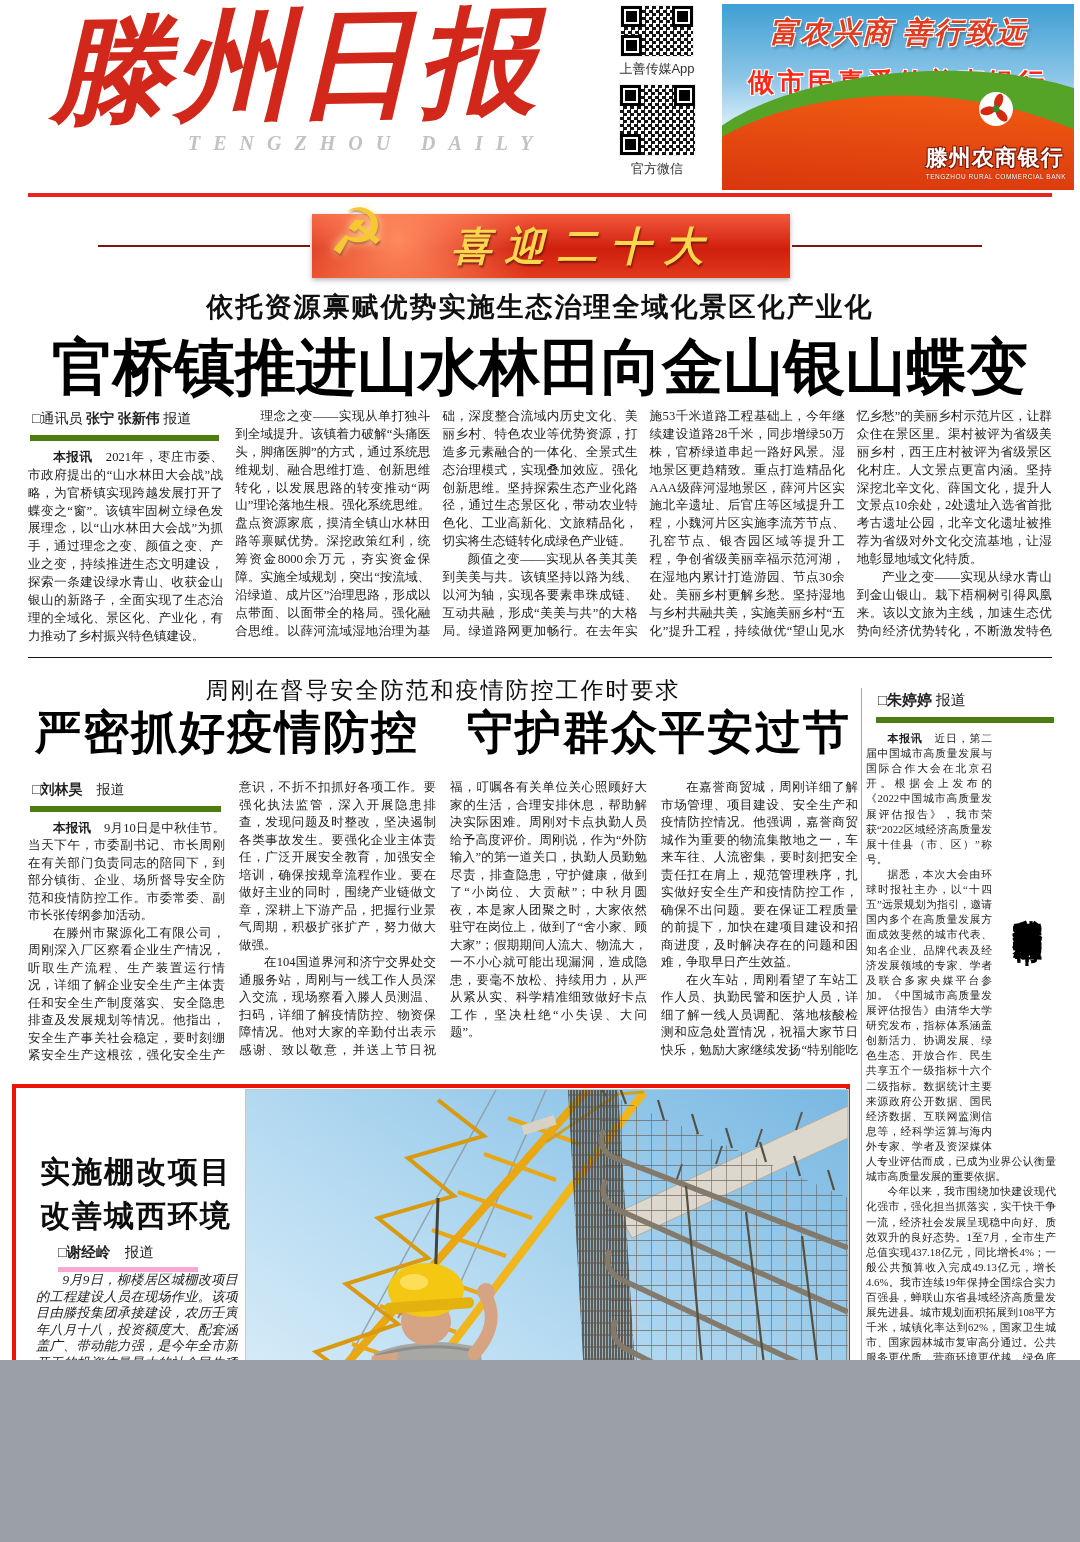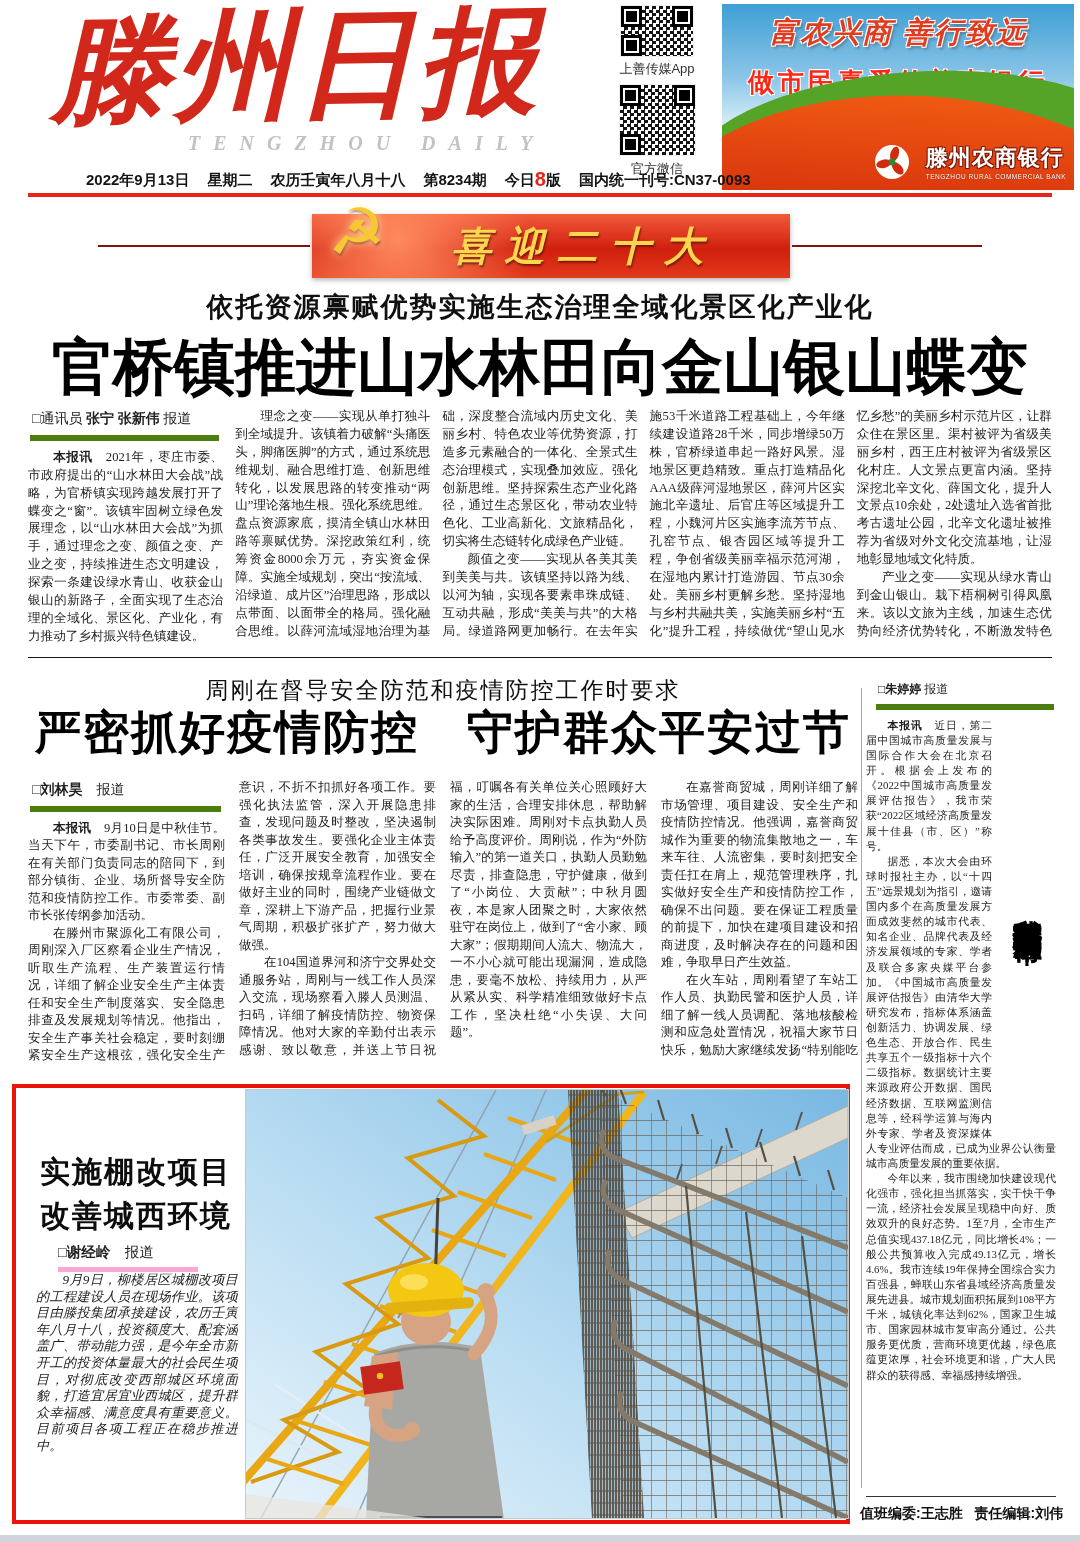--- a/index.html
+++ b/index.html
@@ -1,16 +1,16 @@
 <!DOCTYPE html>
 <html><head>
 <meta charset="utf-8">
 <style>
   html,body{margin:0;padding:0;background:#9aa0a6;}
-  .page{position:relative;width:1080px;height:1542px;background:#ffffff;overflow:hidden;
+  .page{position:relative;width:1080px;height:1360px;background:#ffffff;overflow:hidden;
         font-family:"Liberation Serif","DejaVu Serif",serif;margin:0 auto;}
   [data-interactable]{box-sizing:border-box;}
 
   
   .brand{position:absolute;left:52px;top:-14px;width:540px;height:160px;
          font-family:"DejaVu Serif",serif;font-style:italic;font-weight:900;
          font-size:118px;line-height:156px;color:#d2281c;letter-spacing:4px;white-space:nowrap;
          transform:rotate(-1deg);}
   .brand-en{position:absolute;left:188px;top:132px;color:#c3c1c1;font-size:20px;
             font-style:italic;font-weight:700;letter-spacing:13px;font-family:"Liberation Serif",serif;}
@@ -39,21 +39,21 @@
             color:#e23c20;letter-spacing:2px;white-space:nowrap;
             text-shadow:1px 1px 0 #fff,-1px -1px 0 #fff,1px -1px 0 #fff,-1px 1px 0 #fff,2px 3px 3px rgba(60,20,0,.35);}
   .ad-line2{margin-top:12px;text-align:center;font-family:"Liberation Sans",sans-serif;
             font-size:26px;font-weight:900;color:#ff2716;letter-spacing:4px;white-space:nowrap;
             text-shadow:1px 1px 0 #fff,-1px -1px 0 #fff,1px -1px 0 #fff,-1px 1px 0 #fff;}
   .hill-green{position:absolute;bottom:26px;left:-40px;width:460px;height:92px;background:#55a427;
               border-radius:50% 50% 0 0/100% 100% 0 0;transform:rotate(-4deg);}
   .hill-orange{position:absolute;bottom:-46px;left:-60px;width:520px;height:140px;
                background:linear-gradient(180deg,#ef5a12,#d22a0c);
                border-radius:50% 50% 0 0/100% 100% 0 0;transform:rotate(3deg);}
-  .bankrow{position:absolute;bottom:10px;right:8px;display:flex;align-items:center;gap:16px;}
+  .bankrow{position:absolute;bottom:10px;right:8px;display:flex;align-items:center;gap:16px;flex-direction:column;}
   .banklogo{width:36px;height:36px;}
   .bankname{font-family:"Liberation Sans",sans-serif;font-size:22px;font-weight:900;color:#fff;
             letter-spacing:1px;white-space:nowrap;
             text-shadow:1px 1px 0 #7a1a08,-1px -1px 0 #7a1a08,1px -1px 0 #7a1a08,-1px 1px 0 #7a1a08;}
   .banken{font-size:6.5px;color:#fff;letter-spacing:.5px;font-family:"Liberation Sans",sans-serif;
           text-shadow:0 0 1px #7a1a08;}
 
   
   .banner-wrap{position:absolute;left:0;top:214px;width:1080px;height:72px;}
   .side-line{position:absolute;top:31px;height:2px;background:#7d150d;}
@@ -100,21 +100,21 @@
            text-align:justify;color:#1d1d1d;overflow:hidden;}
 
   
   .vline{position:absolute;left:861px;top:688px;width:1px;height:800px;background:#a9a9a9;}
   .s3{position:absolute;left:866px;top:678px;width:190px;height:812px;overflow:hidden;
       font-size:10.8px;line-height:1.4;text-align:justify;color:#1d1d1d;}
   .s3-vert{float:right;width:56px;height:452px;margin:0 0 10px 8px;
            writing-mode:vertical-rl;text-orientation:upright;
            font-family:"Liberation Sans",sans-serif;font-size:29px;font-weight:900;
            color:#000;letter-spacing:1px;line-height:56px;text-align:center;}
-  .s3 .byline{font-size:12px;margin:2px 2px 8px 10px;}
+  .s3 .byline{font-size:15px;margin:10px 2px 8px 10px;}
   .s3 p{margin:0;text-indent:2em;}
   .s3 p b{font-family:"Liberation Sans",sans-serif;}
   .s3-footrule{position:absolute;left:866px;top:1496px;width:190px;height:1px;background:#333;}
   .s3-footer{position:absolute;left:856px;top:1505px;width:210px;text-align:center;
              font-family:"Liberation Sans",sans-serif;font-size:14px;font-weight:800;color:#111;
              white-space:nowrap;}
   .s3-footer span{margin:0 4px;}
 
   
   .box{position:absolute;left:12px;top:1084px;width:838px;height:440px;border:4px solid #ec1308;background:#fff;}
@@ -167,23 +167,20 @@
         </g>
         <circle cx="18" cy="18" r="3.4" fill="#2f8a2f"></circle>
       </svg>
       <div>
         <div class="bankname" data-interactable="false">滕州农商银行</div>
         <div class="banken" data-interactable="false">TENGZHOU RURAL COMMERCIAL BANK</div>
       </div>
     </div>
   </div>
 
-  <div class="dateline" data-interactable="false">
-    <span data-interactable="false">2022年9月13日</span><span data-interactable="false">星期二</span><span data-interactable="false">农历壬寅年八月十八</span><span data-interactable="false">第8234期</span><span class="nogap" data-interactable="false">今日</span><span class="pgnum" data-interactable="false">8</span><span data-interactable="false">版</span><span data-interactable="false">国内统一刊号:CN37-0093</span>
-  </div>
   <div class="red-rule" data-interactable="false"></div>
 
   <div class="banner-wrap" data-interactable="false">
     <div class="side-line l" data-interactable="false"></div>
     <div class="side-line r" data-interactable="false"></div>
     <div class="banner" data-interactable="false">
       <span class="emblem" data-interactable="false">☭</span>
       <span class="banner-text" data-interactable="false">喜迎二十大</span>
     </div>
   </div>

